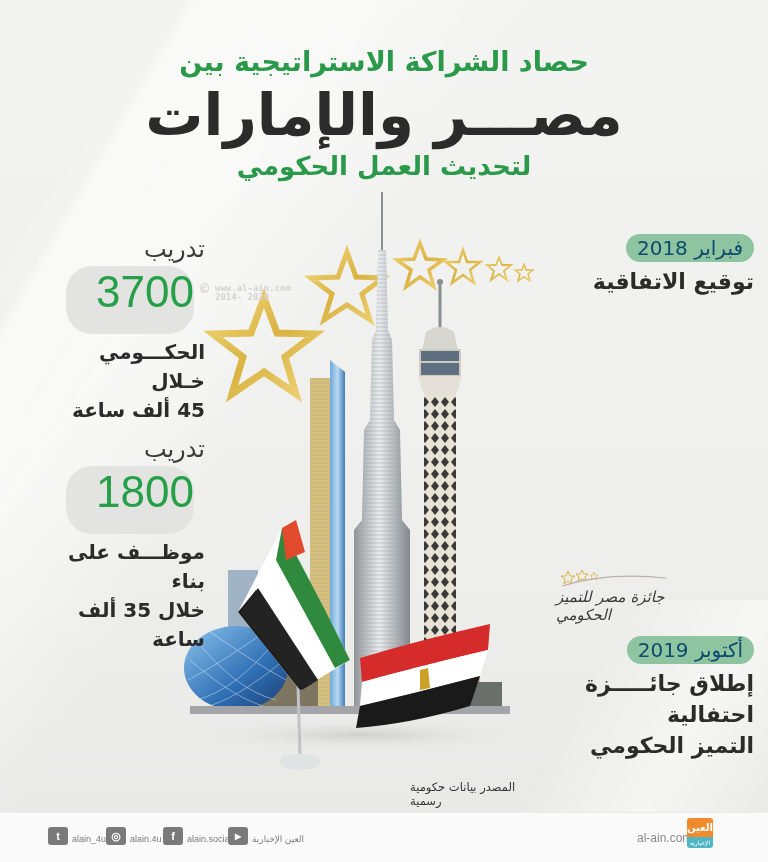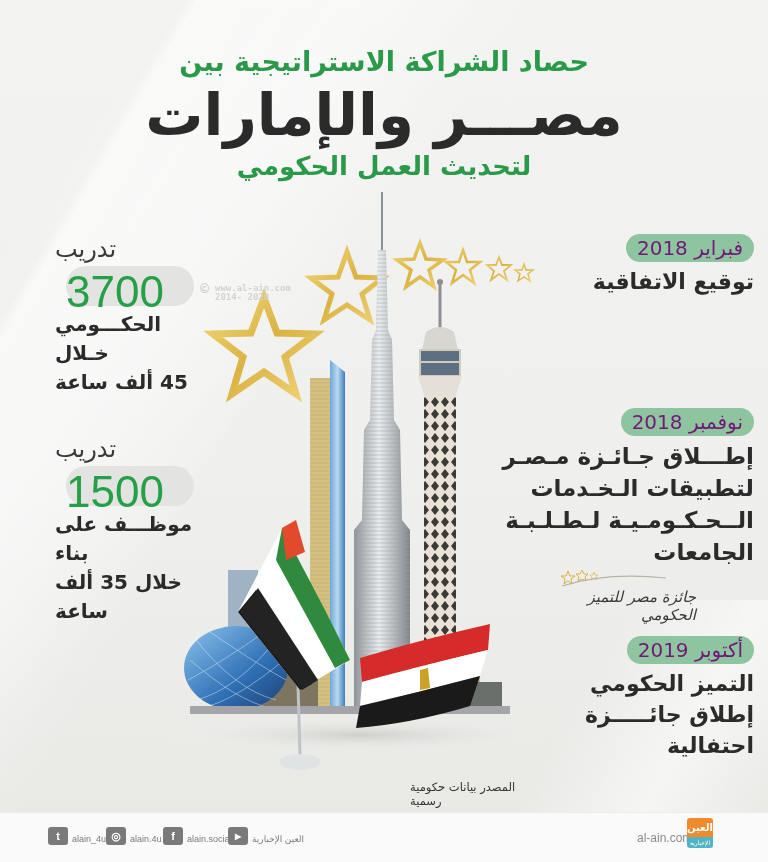--- a/index.html
+++ b/index.html
@@ -37,35 +37,35 @@
   }
   .h-main {
     color: #2b2b2b; font-weight: bold; font-size: 58px; line-height: 66px; margin-top: 2px;
     letter-spacing: 1px;
   }
   .h-tag {
     color: #2a9a4a; font-weight: bold; font-size: 26px; line-height: 36px; margin-top: 0px;
   }
 
   
-  .stat { position: absolute; left: 55px; width: 150px; text-align: left; }
+  .stat { position: absolute; left: 55px; width: 150px; text-align: right; }
   .stat-label { color: #3a3a3a; font-size: 24px; line-height: 30px; }
   .stat-pill {
-    margin: 2px auto 0; width: 128px; height: 40px; border-radius: 26px;
+    margin: 2px auto 0; width: 128px; height: 68px; border-radius: 26px;
     background: #e3e3e1;
     color: #25a048; font-size: 44px; line-height: 52px; font-family: "Liberation Sans", sans-serif;
   }
   .stat-desc {
     color: #2b2b2b; font-size: 20px; line-height: 29px; margin-top: 4px; font-weight: 600;
   }
 
   
   .tl { position: absolute; right: 14px; width: 260px; text-align: right; }
   .tl-pill {
-    display: inline-block; background: #8fc4a0; color: #701a75;
+    display: inline-block; background: #8fc4a0; color: #0c4a6e;
     font-size: 20px; line-height: 26px; padding: 1px 11px; border-radius: 14px;
   }
   .tl-text {
     color: #2b2b2b; font-size: 22px; line-height: 31px; margin-top: 4px; font-weight: 700;
   }
 
   .watermark {
     position: absolute; left: 200px; top: 284px; color: #d3d3d1;
     font-family: "DejaVu Sans Mono", monospace; font-size: 9px; line-height: 9px; font-weight: bold;
   }
@@ -232,62 +232,53 @@
     <div class="stat-label rtl">تدريب</div>
     <div class="stat-pill">3700</div>
     <div class="stat-desc rtl">
       <div>الحكـــومي خـلال</div>
       <div>45 ألف ساعة</div>
     </div>
   </div>
 
   <div class="stat" style="top:434px;">
     <div class="stat-label rtl">تدريب</div>
-    <div class="stat-pill">1500</div>
+    <div class="stat-pill">1800</div>
     <div class="stat-desc rtl">
       <div>موظـــف على بناء</div>
       <div>خلال 35 ألف ساعة</div>
     </div>
   </div>
 
   <div class="tl" style="top:234px;">
     <span class="tl-pill rtl">فبراير 2018</span>
     <div class="tl-text rtl">
       <div>توقيع الاتفاقية</div>
     </div>
   </div>
 
 
-  <div class="tl" style="top:408px;">
-    <span class="tl-pill rtl">نوفمبر 2018</span>
-    <div class="tl-text rtl" style="font-size:23px; line-height:32px;">
-      <div>إطـــلاق جـائـزة مـصـر</div>
-      <div>لتطبيقات الـخـدمات</div>
-      <div>الــحـكـومـيـة لـطـلـبـة</div>
-      <div>الجامعات</div>
-    </div>
-  </div>
 
   <div style="position:absolute; left:556px; top:568px; width:140px; height:50px;">
     <svg width="140" height="20" viewBox="0 0 140 20">
       <g fill="none" stroke="#d9b342" stroke-width="1">
         <path d="M12 3 L14 8 L19 8 L15 11 L16 16 L12 13 L8 16 L9 11 L5 8 L10 8 Z"></path>
         <path d="M26 2 L28 6 L32 6 L29 9 L30 13 L26 11 L22 13 L23 9 L20 6 L24 6 Z"></path>
         <path d="M38 4 L39 7 L42 7 L40 9 L41 12 L38 10 L35 12 L36 9 L34 7 L37 7 Z" opacity="0.6"></path>
       </g>
       <path d="M6 18 Q50 4 110 10" stroke="#b8b3a8" stroke-width="1.2" fill="none"></path>
     </svg>
-    <div class="rtl" style="font-family:'DejaVu Serif', serif; font-size:15px; color:#3a3a3a; font-style:italic; text-align:right; margin-top:-4px;">جائزة مصر للتميز الحكومي</div>
+    <div class="rtl" style="font-family:'DejaVu Serif', serif; font-size:15px; color:#3a3a3a; font-style:italic; text-align:left; margin-top:-4px;">جائزة مصر للتميز الحكومي</div>
   </div>
 
   <div class="tl" style="top:636px;">
     <span class="tl-pill rtl">أكتوبر 2019</span>
     <div class="tl-text rtl">
+      <div>إطلاق جائـــــزة احتفالية</div>
       <div>التميز الحكومي</div>
-      <div>إطلاق جائـــــزة احتفالية</div>
     </div>
   </div>
 
   <div class="source rtl">المصدر بيانات حكومية رسمية</div>
 </div>
 
 <div class="footer">
   <div class="social" style="left:48px;">
     <span class="soc-icon">t</span>
     <span class="soc-label">alain_4u</span>

